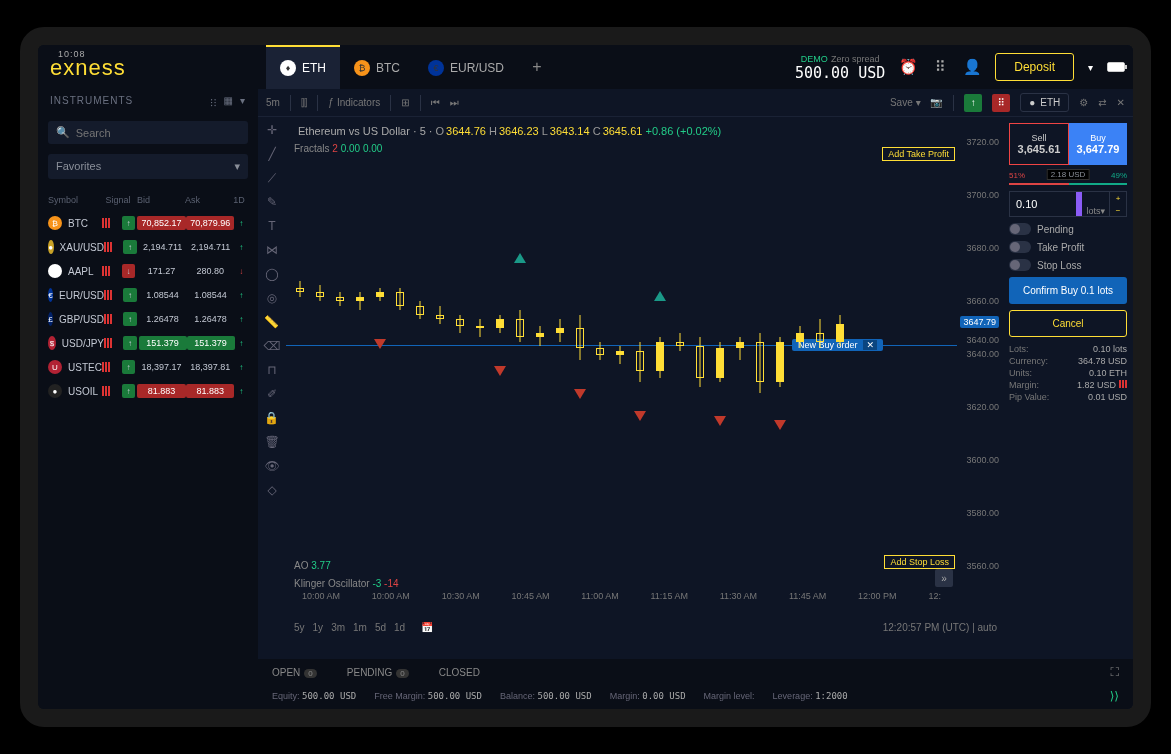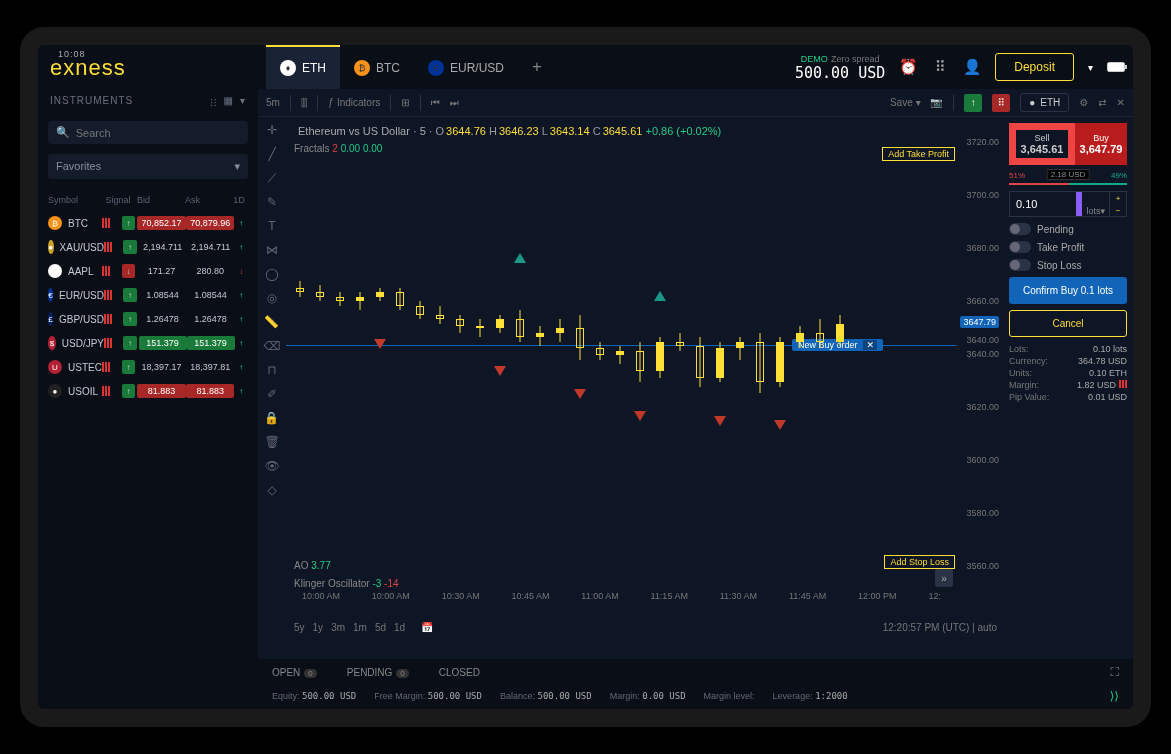--- a/index.html
+++ b/index.html
@@ -104,22 +104,22 @@
 .ind-kl .g { color: #2c8; }
 .ind-kl .r { color: #d44; }
 .tf-row { position: absolute; left: 8px; bottom: 26px; font-size: 10px; color: #777; display: flex; gap: 8px; }
 .tf-row span { cursor: pointer; }
 .clock-row { position: absolute; right: 6px; bottom: 26px; font-size: 10px; color: #777; }
 
 
 .order-panel { width: 130px; background: #0e1525; padding: 6px; display: flex; flex-direction: column; gap: 6px; }
 .sellbuy { display: flex; height: 42px; }
 .sell, .buy { flex: 1; display: flex; flex-direction: column; align-items: center; justify-content: center; cursor: pointer; font-size: 9px; }
-.sell { border: 7px solid #ef4444; color: #ccc; }
-.buy { background: #b91c1c; color: #fff; }
+.sell { border: 1px solid #ef4444; color: #ccc; }
+.buy { background: #3b82f6; color: #fff; }
 .sell .p, .buy .p { font-size: 11px; font-weight: bold; }
 .spread-bar { position: relative; height: 12px; display: flex; font-size: 8px; }
 .spread-bar .l { color: #d44; }
 .spread-bar .r { color: #1a8; margin-left: auto; }
 .spread-bar .mid { position: absolute; left: 50%; transform: translateX(-50%); background: #000; border: 1px solid #333; padding: 0 3px; top: -2px; }
 .spread-line { height: 2px; display: flex; }
 .spread-line .sl { background: #d44; width: 51%; }
 .spread-line .sr { background: #1a8; width: 49%; }
 .lots { display: flex; border: 1px solid #2a3245; height: 26px; }
 .lots input { flex: 1; background: none; border: none; color: #fff; padding: 0 6px; font-size: 11px; width: 40px; outline: none; }

